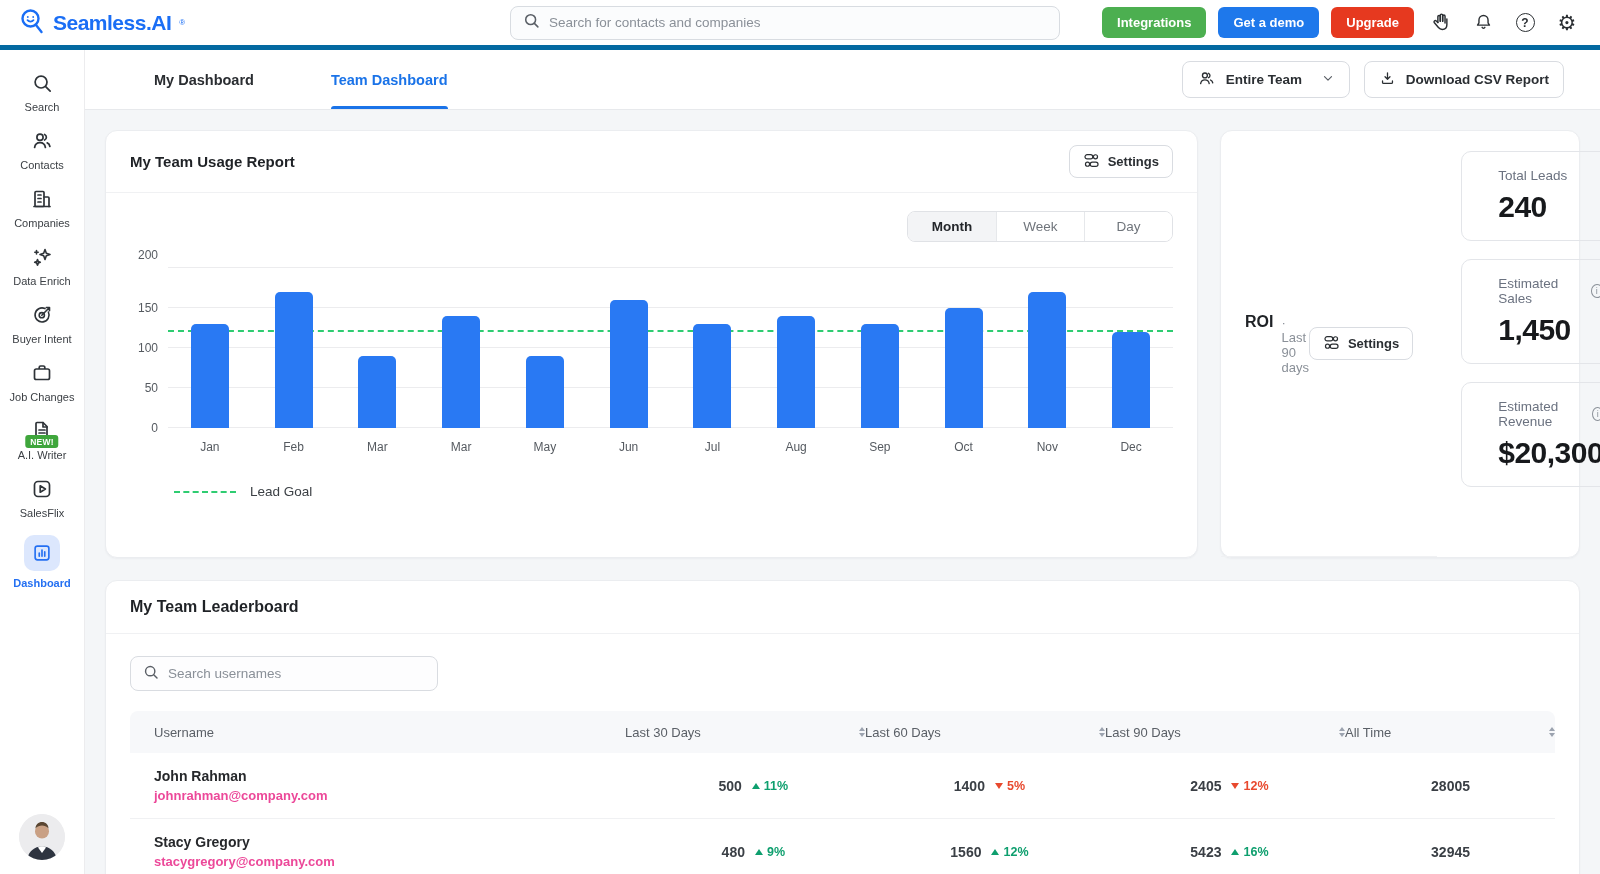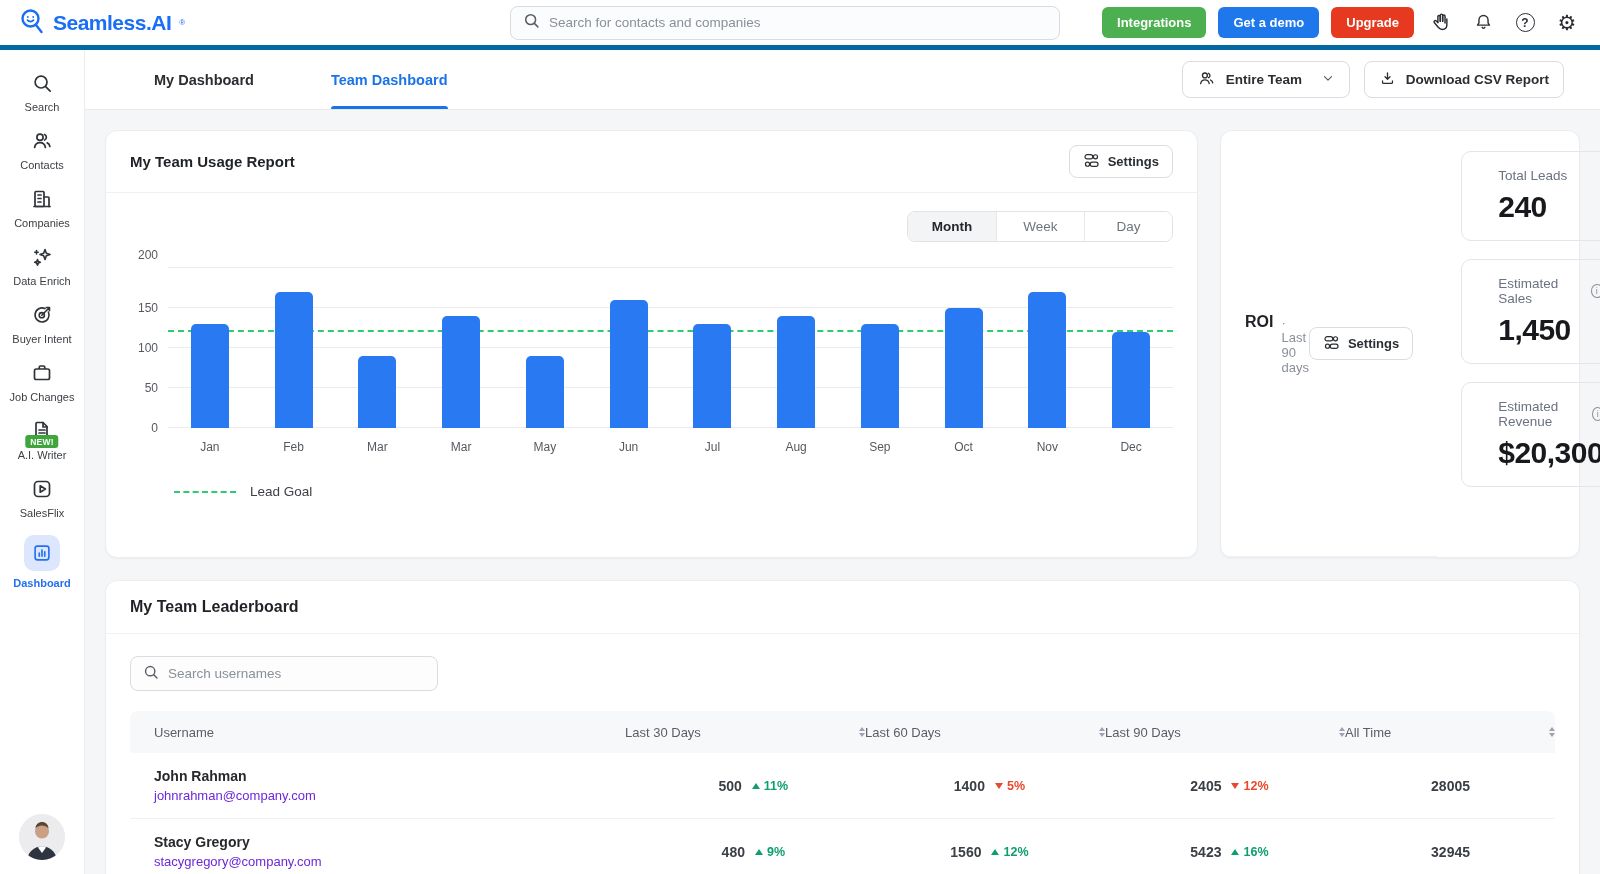--- a/index.html
+++ b/index.html
@@ -107,21 +107,21 @@
   .t-head { background:#f7f8fa; height:42px; }
   .th { font-size:13px; color:#5a5f66; display:flex; align-items:center; justify-content:space-between; gap:6px; }
   .th.left { justify-content:flex-start; padding-left:24px; }
   .sort-ic { display:inline-flex; flex-direction:column; gap:2px; }
   .sort-ic i { display:block; width:0; height:0; border-left:3.5px solid transparent; border-right:3.5px solid transparent; }
   .sort-ic .up { border-bottom:4.5px solid #9ca3af; }
   .sort-ic .dn { border-top:4.5px solid #9ca3af; }
   .t-row { height:66px; border-bottom:1px solid #f0f1f3; background:#fff; }
   .user-cell { padding-left:24px; }
   .user-name { font-size:14px; font-weight:bold; color:#26282b; }
-  .user-email { font-size:13px; color:#6d28d9; margin-top:4px; }
+  .user-email { font-size:13px; color:#ec4899; margin-top:4px;font-weight:bold; }
   .num-cell { display:flex; align-items:center; justify-content:center; gap:10px; font-size:14px; font-weight:bold; color:#3a3f45; }
   .num-val { min-width:40px; text-align:right; }
   .delta { display:inline-flex; align-items:center; gap:4px; font-size:12.5px; font-weight:bold; }
   .delta.up { color:#0e9f6e; }
   .delta.down { color:#e8492e; }
   .tri { width:0; height:0; border-left:4.5px solid transparent; border-right:4.5px solid transparent; }
   .delta.up .tri { border-bottom:6px solid #0e9f6e; }
   .delta.down .tri { border-top:6px solid #e8492e; }
 </style>
 </head>

